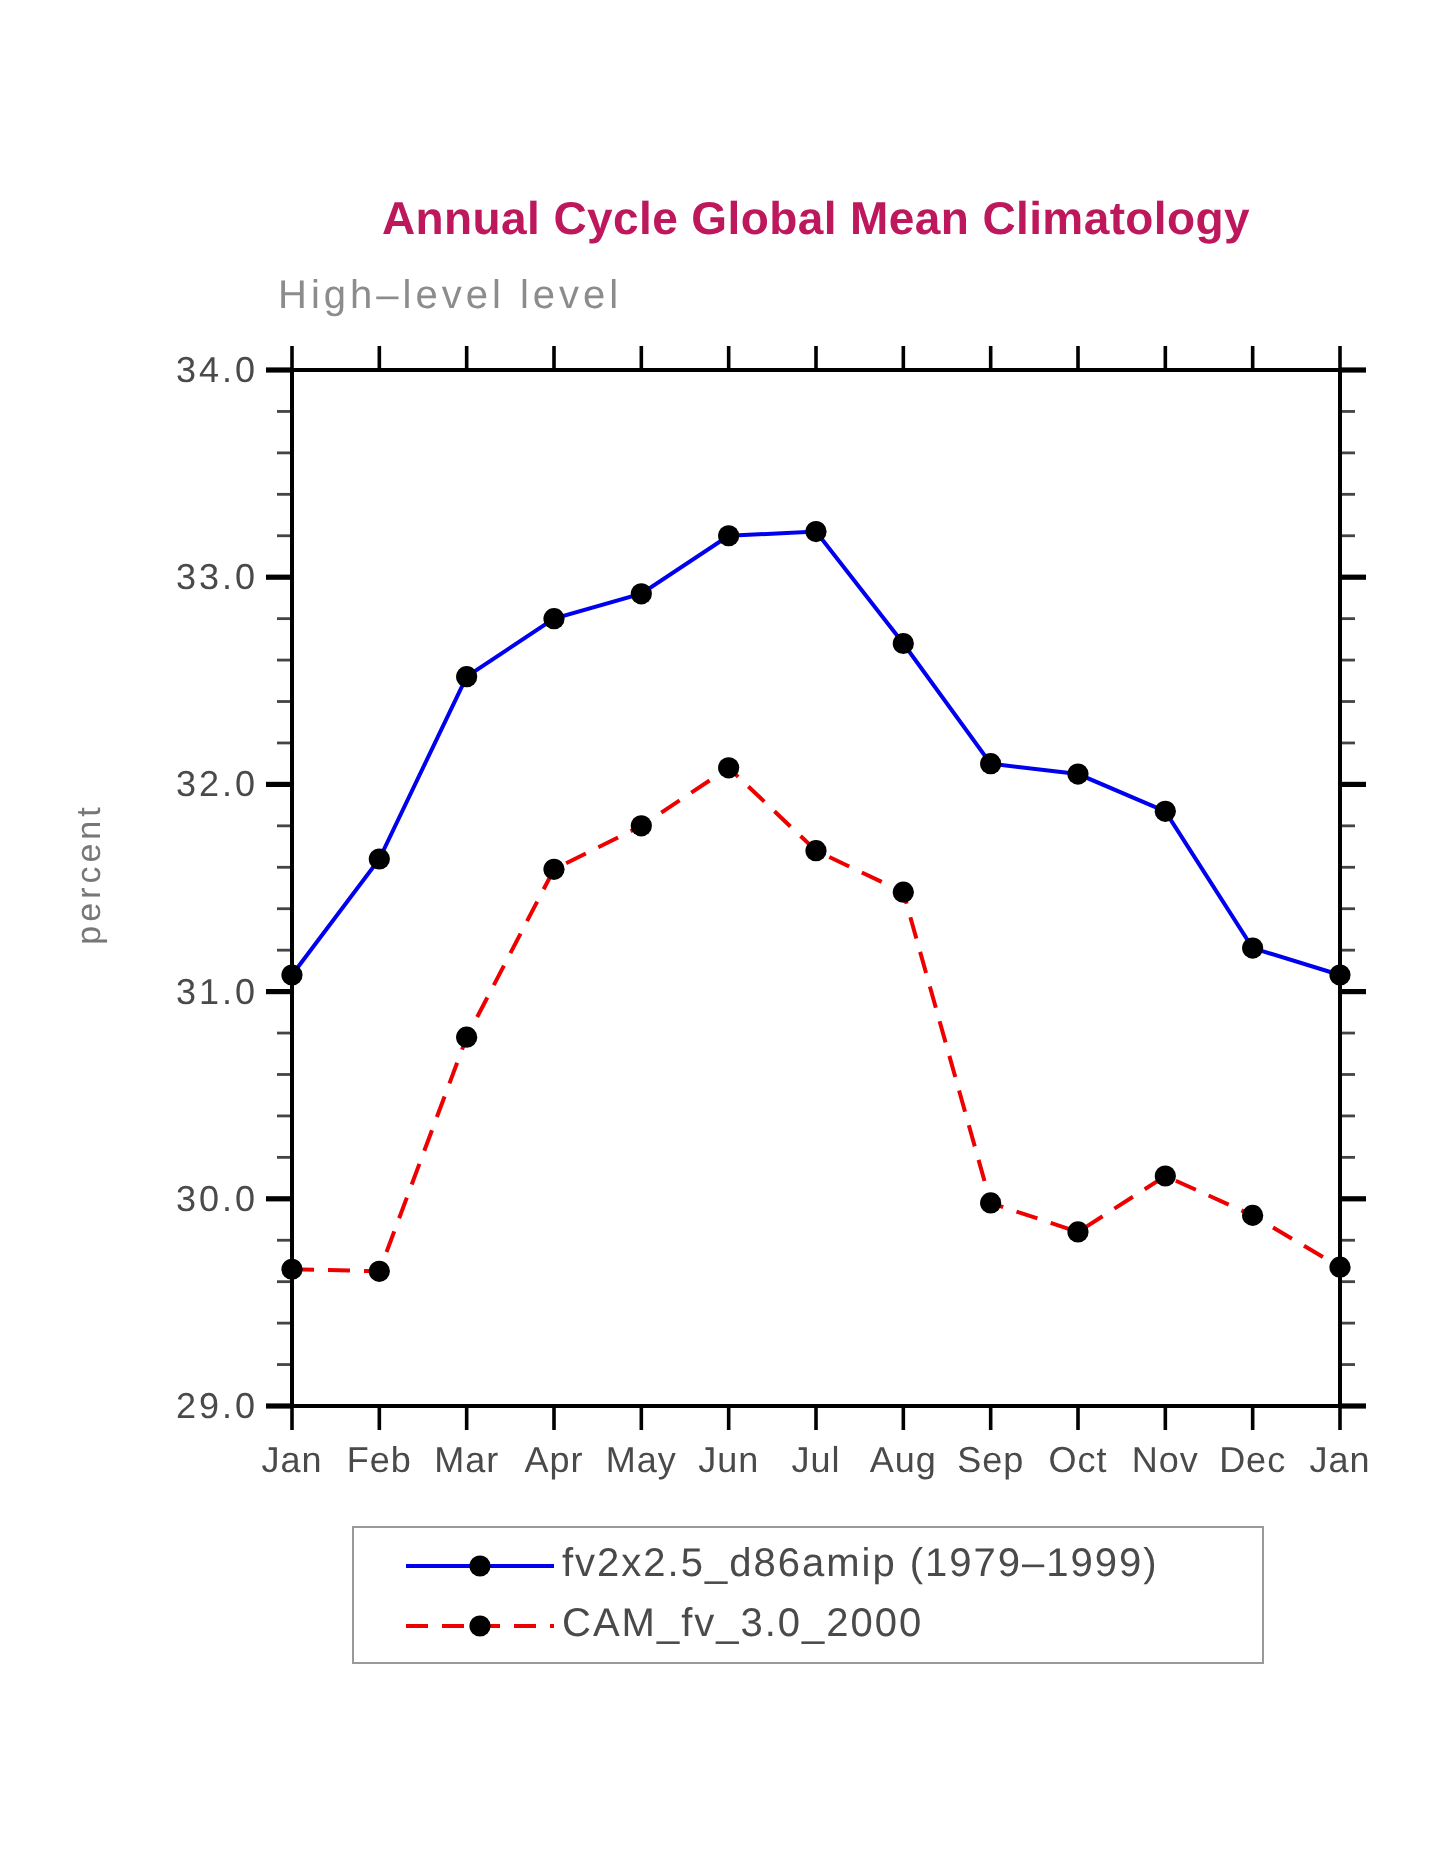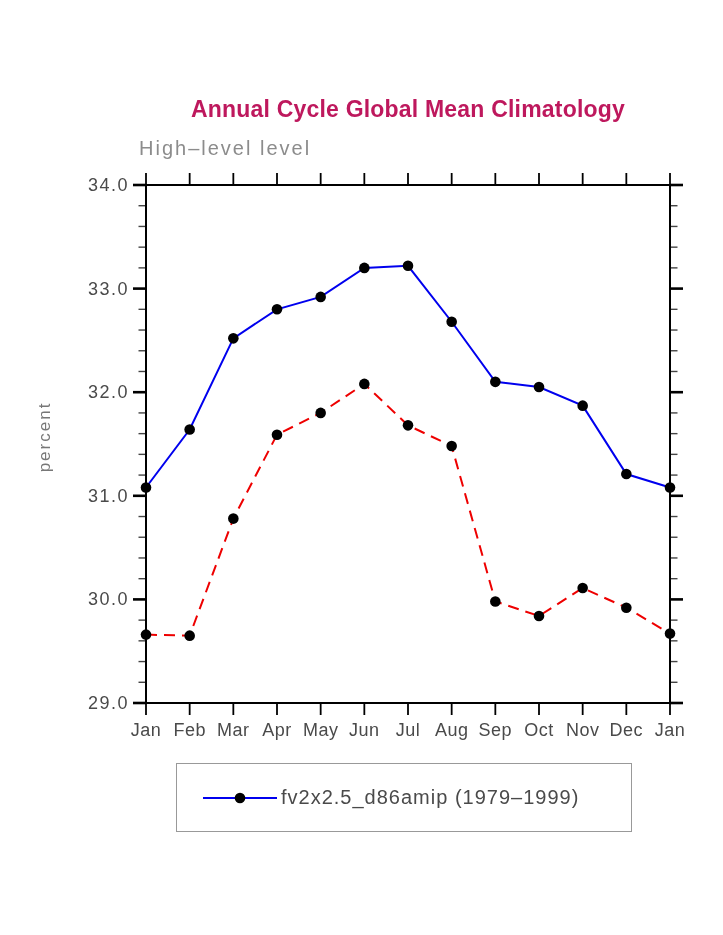--- a/index.html
+++ b/index.html
@@ -182,15 +182,22 @@
     </svg>
 
   <div class="legend">
     <div class="legend-row">
       <svg width="76" height="16">
         <line x1="1" y1="8" x2="75" y2="8" stroke-width="2" stroke="#0000ee"></line>
         <circle cx="38" cy="8" r="5.3" fill="#000000"></circle>
       </svg>
       <span class="legend-label">fv2x2.5_d86amip (1979–1999)</span>
     </div>
+    <div class="legend-row">
+      <svg width="76" height="16">
+        <line x1="1" y1="8" x2="75" y2="8" stroke-width="2" stroke-dasharray="11 7" stroke="#ee0000"></line>
+        <circle cx="38" cy="8" r="5.3" fill="#000000"></circle>
+      </svg>
+      <span class="legend-label">CAM_fv_3.0_2000</span>
+    </div>
   </div>
 
 </div>
 
 </body></html>

